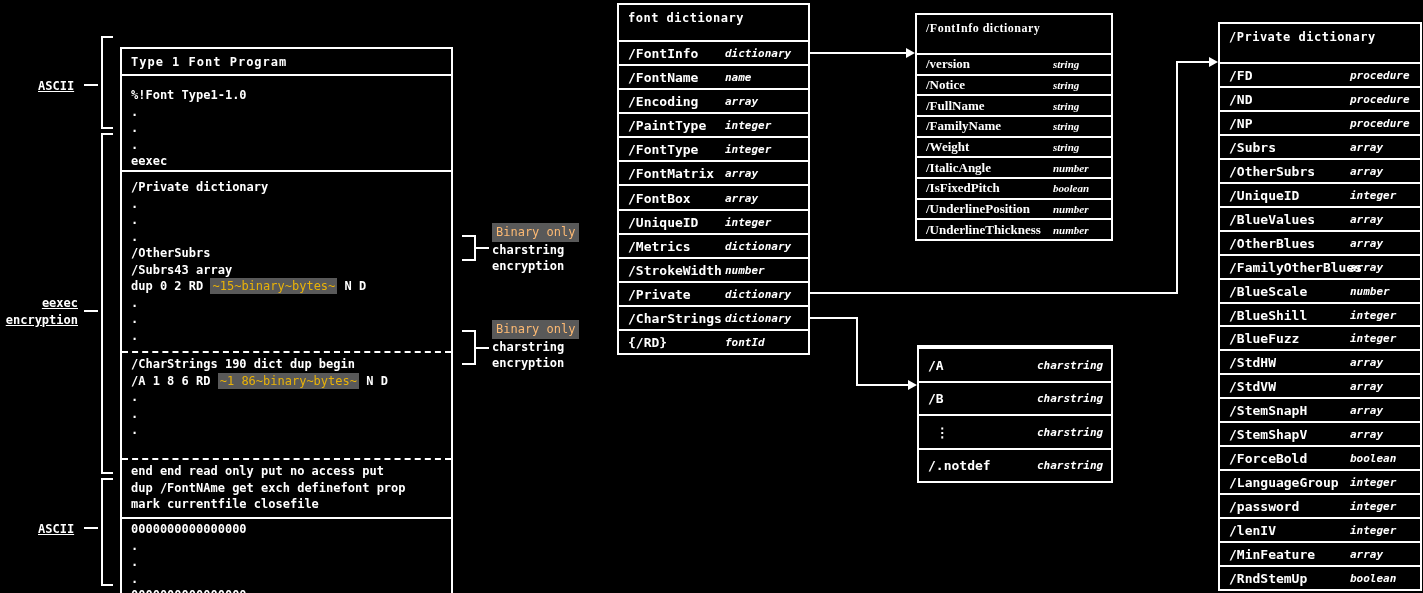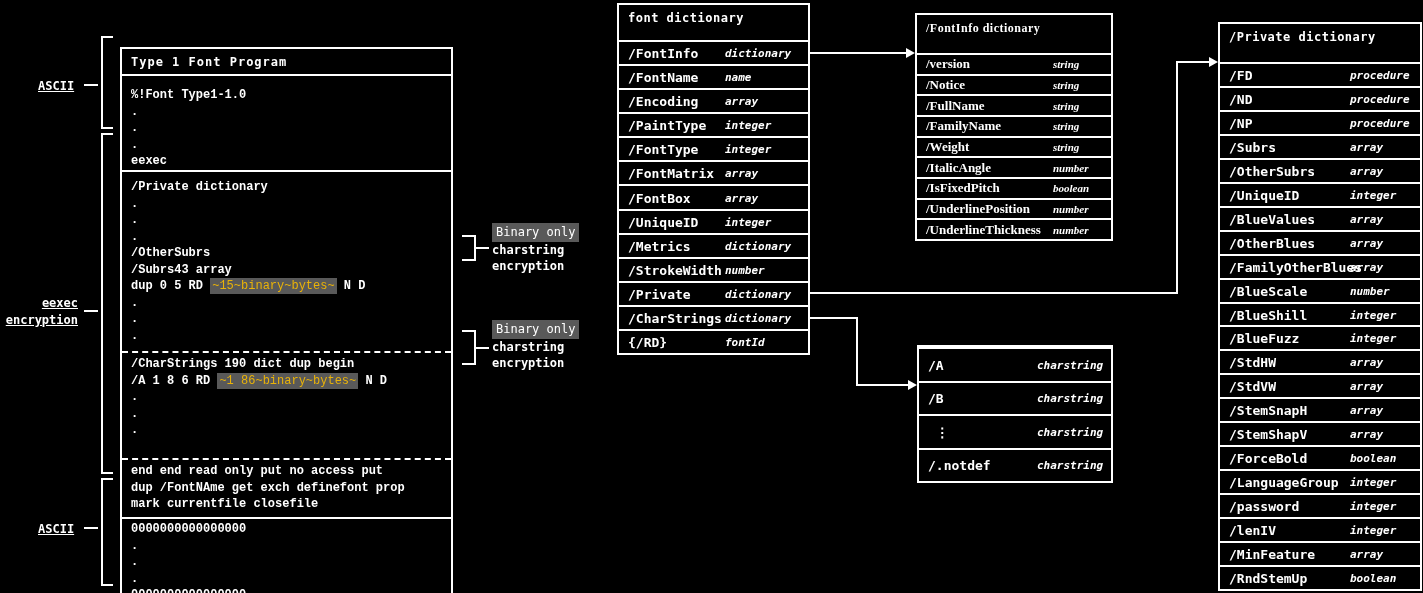--- a/index.html
+++ b/index.html
@@ -5,39 +5,39 @@
   html,body{margin:0;padding:0;background:#000;}
   .canvas{position:relative;width:1423px;height:593px;background:#000;overflow:hidden;
           font-family:"DejaVu Sans Mono","Liberation Mono",monospace;color:#fff;}
   .overlay{position:absolute;left:0;top:0;width:1423px;height:593px;}
 
   
   .program{position:absolute;left:120px;top:7px;width:333px;height:574px;
            border:2px solid #fff;box-sizing:border-box;display:flex;flex-direction:column;margin-top:40px;}
   .prog-title{height:27px;box-sizing:border-box;border-bottom:2px solid #fff;
               font-size:12px;font-weight:bold;padding:6px 0 0 9px;letter-spacing:1px;}
-  .sec{box-sizing:border-box;padding-left:9px;overflow:hidden;font-family:Liberation Mono, monospace;}
+  .sec{box-sizing:border-box;padding-left:9px;overflow:hidden;}
   .sec1{height:96px;border-bottom:2px solid #fff;padding-top:11px;}
   .sec2a{height:181px;border-bottom:2px dashed #fff;padding-top:7px;}
   .sec2b{height:107px;border-bottom:2px dashed #fff;padding-top:3px;}
   .sec2c{height:59px;border-bottom:2px solid #fff;padding-top:3px;}
   .sec3{flex:1;padding-top:2px;}
   .cl{height:16.5px;line-height:16.5px;font-size:12px;font-weight:bold;white-space:pre;}
   .hl{background:#595959;color:#eab308;font-weight:normal;padding:1px 2px;}
 
   
   .side-label{position:absolute;font-size:12px;font-weight:bold;line-height:16.5px;text-decoration:underline;}
   .ascii-top{left:38px;top:78px;}
   .eexec-lbl{left:0px;top:295px;width:78px;text-align:right;}
   .ascii-bottom{left:38px;top:521px;}
 
   
   .bin-note{position:absolute;left:492px;font-size:12px;line-height:16.5px;}
   .bin1{top:223px;} .bin2{top:320px;}
-  .bin-note .b1{background:#595959;color:#ffffff;font-weight:normal;padding:1px 4px;display:inline-block;}
+  .bin-note .b1{background:#595959;color:#fdba74;font-weight:normal;padding:1px 4px;display:inline-block;}
   .bin-note .b23{font-weight:bold;}
 
   
   .dtable{position:absolute;border:2px solid #fff;box-sizing:border-box;background:#000;
           display:flex;flex-direction:column;}
   .ttitle{box-sizing:border-box;font-size:12px;font-weight:bold;padding:6px 0 0 9px;letter-spacing:0.5px;}
   .tbody{flex:1;display:flex;flex-direction:column;}
   .trow{flex:1;position:relative;border-top:2px solid #fff;box-sizing:border-box;}
   .trow .name{position:absolute;left:9px;top:50%;transform:translateY(-50%);
               font-size:13px;font-weight:bold;white-space:pre;}
@@ -111,21 +111,21 @@
     <div class="sec sec2a">
       <div>
 
       <div class="cl">/Private dictionary</div>
           <div class="cl">.</div>
           <div class="cl">.</div>
           <div class="cl">.</div>
           <div class="cl">/OtherSubrs</div>
           <div class="cl">/Subrs43 array</div>
         </div>
-      <div class="cl"><span>dup 0 5 RD </span><span class="hl">~15~binary~bytes~</span><span> N D</span></div>
+      <div class="cl"><span>dup 0 2 RD </span><span class="hl">~15~binary~bytes~</span><span> N D</span></div>
       <div>
 
       <div class="cl">.</div>
           <div class="cl">.</div>
           <div class="cl">.</div>
         </div>
     </div>
 
     <div class="sec sec2b">
       <div class="cl">/CharStrings 190 dict dup begin</div>

